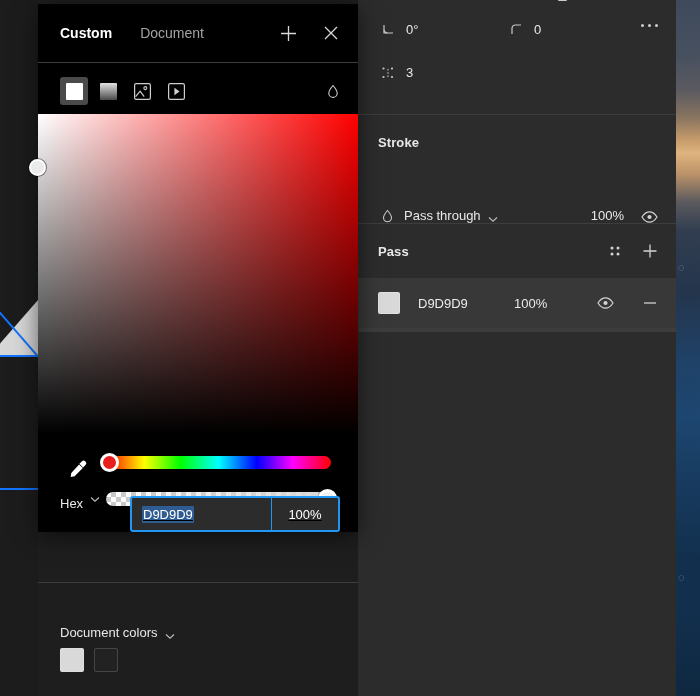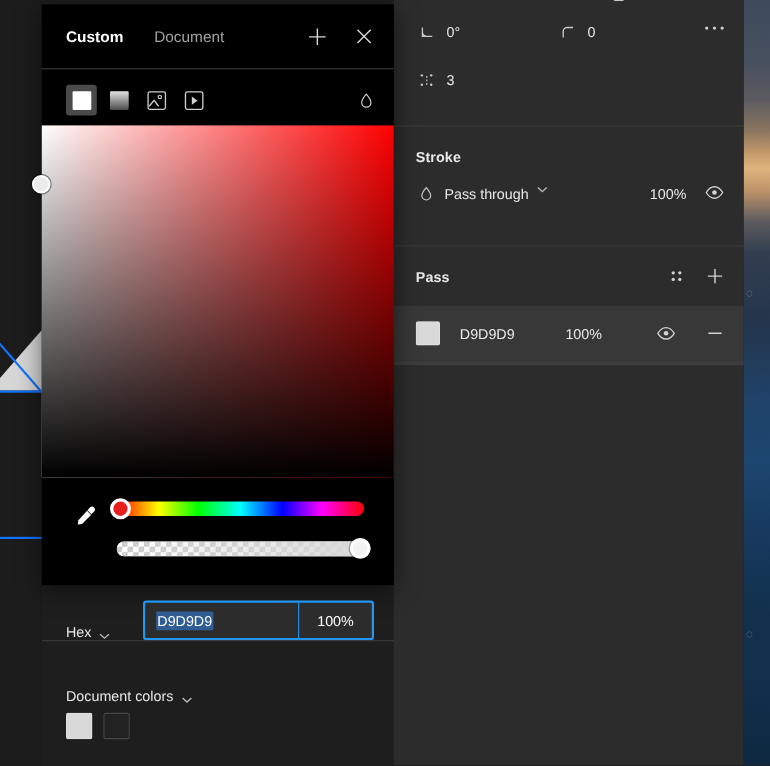--- a/index.html
+++ b/index.html
@@ -78,21 +78,21 @@
 
   .section { position: relative; }
   .section-head {
     display: flex; align-items: center; height: 54px;
     padding: 0 18px 0 20px;
   }
   .section-title { font-size: 13px; font-weight: bold; color: #e9e9e9; letter-spacing: .1px; }
   .section-actions { margin-left: auto; display: flex; align-items: center; gap: 20px; }
 
   .layer-row {
-    display: flex; align-items: flex-start; height: 54px; padding: 0 18px 0 20px;
+    display: flex; align-items: flex-end; height: 54px; padding: 0 18px 0 20px;
   }
   .layer-row .blend-ico { width: 18px; display: flex; justify-content: center; }
   .blend-name { font-size: 13px; color: #e9e9e9; margin-left: 8px; }
   .chev { margin-left: 7px; color: #b9b9b9; }
   .layer-opacity { margin-left: auto; font-size: 13px; color: #e9e9e9; padding-right: 34px; }
   .eye-btn { position: absolute; right: 18px; }
 
   .fill-row {
     display: flex; align-items: center; height: 50px;
     padding: 0 18px 0 20px; background: #383838;
@@ -176,21 +176,21 @@
     position: absolute; inset: 0;
     background: linear-gradient(to right, rgba(217,217,217,0) 0%, rgba(217,217,217,1) 100%);
   }
   .alpha-handle {
     position: absolute; left: 280px; top: 55px;
     width: 19px; height: 19px; border-radius: 50%;
     background: #f2f2f2; border: 3px solid #ffffff;
     box-shadow: 0 0 0 1px rgba(0,0,0,.3);
   }
 
-  .hex-row { position: absolute; left: 0; top: 522px; width: 320px; height: 56px; display: flex; align-items: flex-end; padding: 0 18px 0 22px; }
+  .hex-row { position: absolute; left: 0; top: 492px; width: 320px; height: 56px; display: flex; align-items: flex-start; padding: 0 18px 0 22px; text-decoration: underline; }
   .hex-label { font-size: 13px; color: #e8e8e8; }
   .hex-field {
     margin-left: auto; display: flex; align-items: stretch;
     width: 210px; height: 36px;
     border: 2px solid #2196f3; border-radius: 3px;
     background: #2c2c2c;
   }
   .hex-value {
     flex: 1; display: flex; align-items: center; padding-left: 10px;
     font-size: 13px; color: #ffffff;

